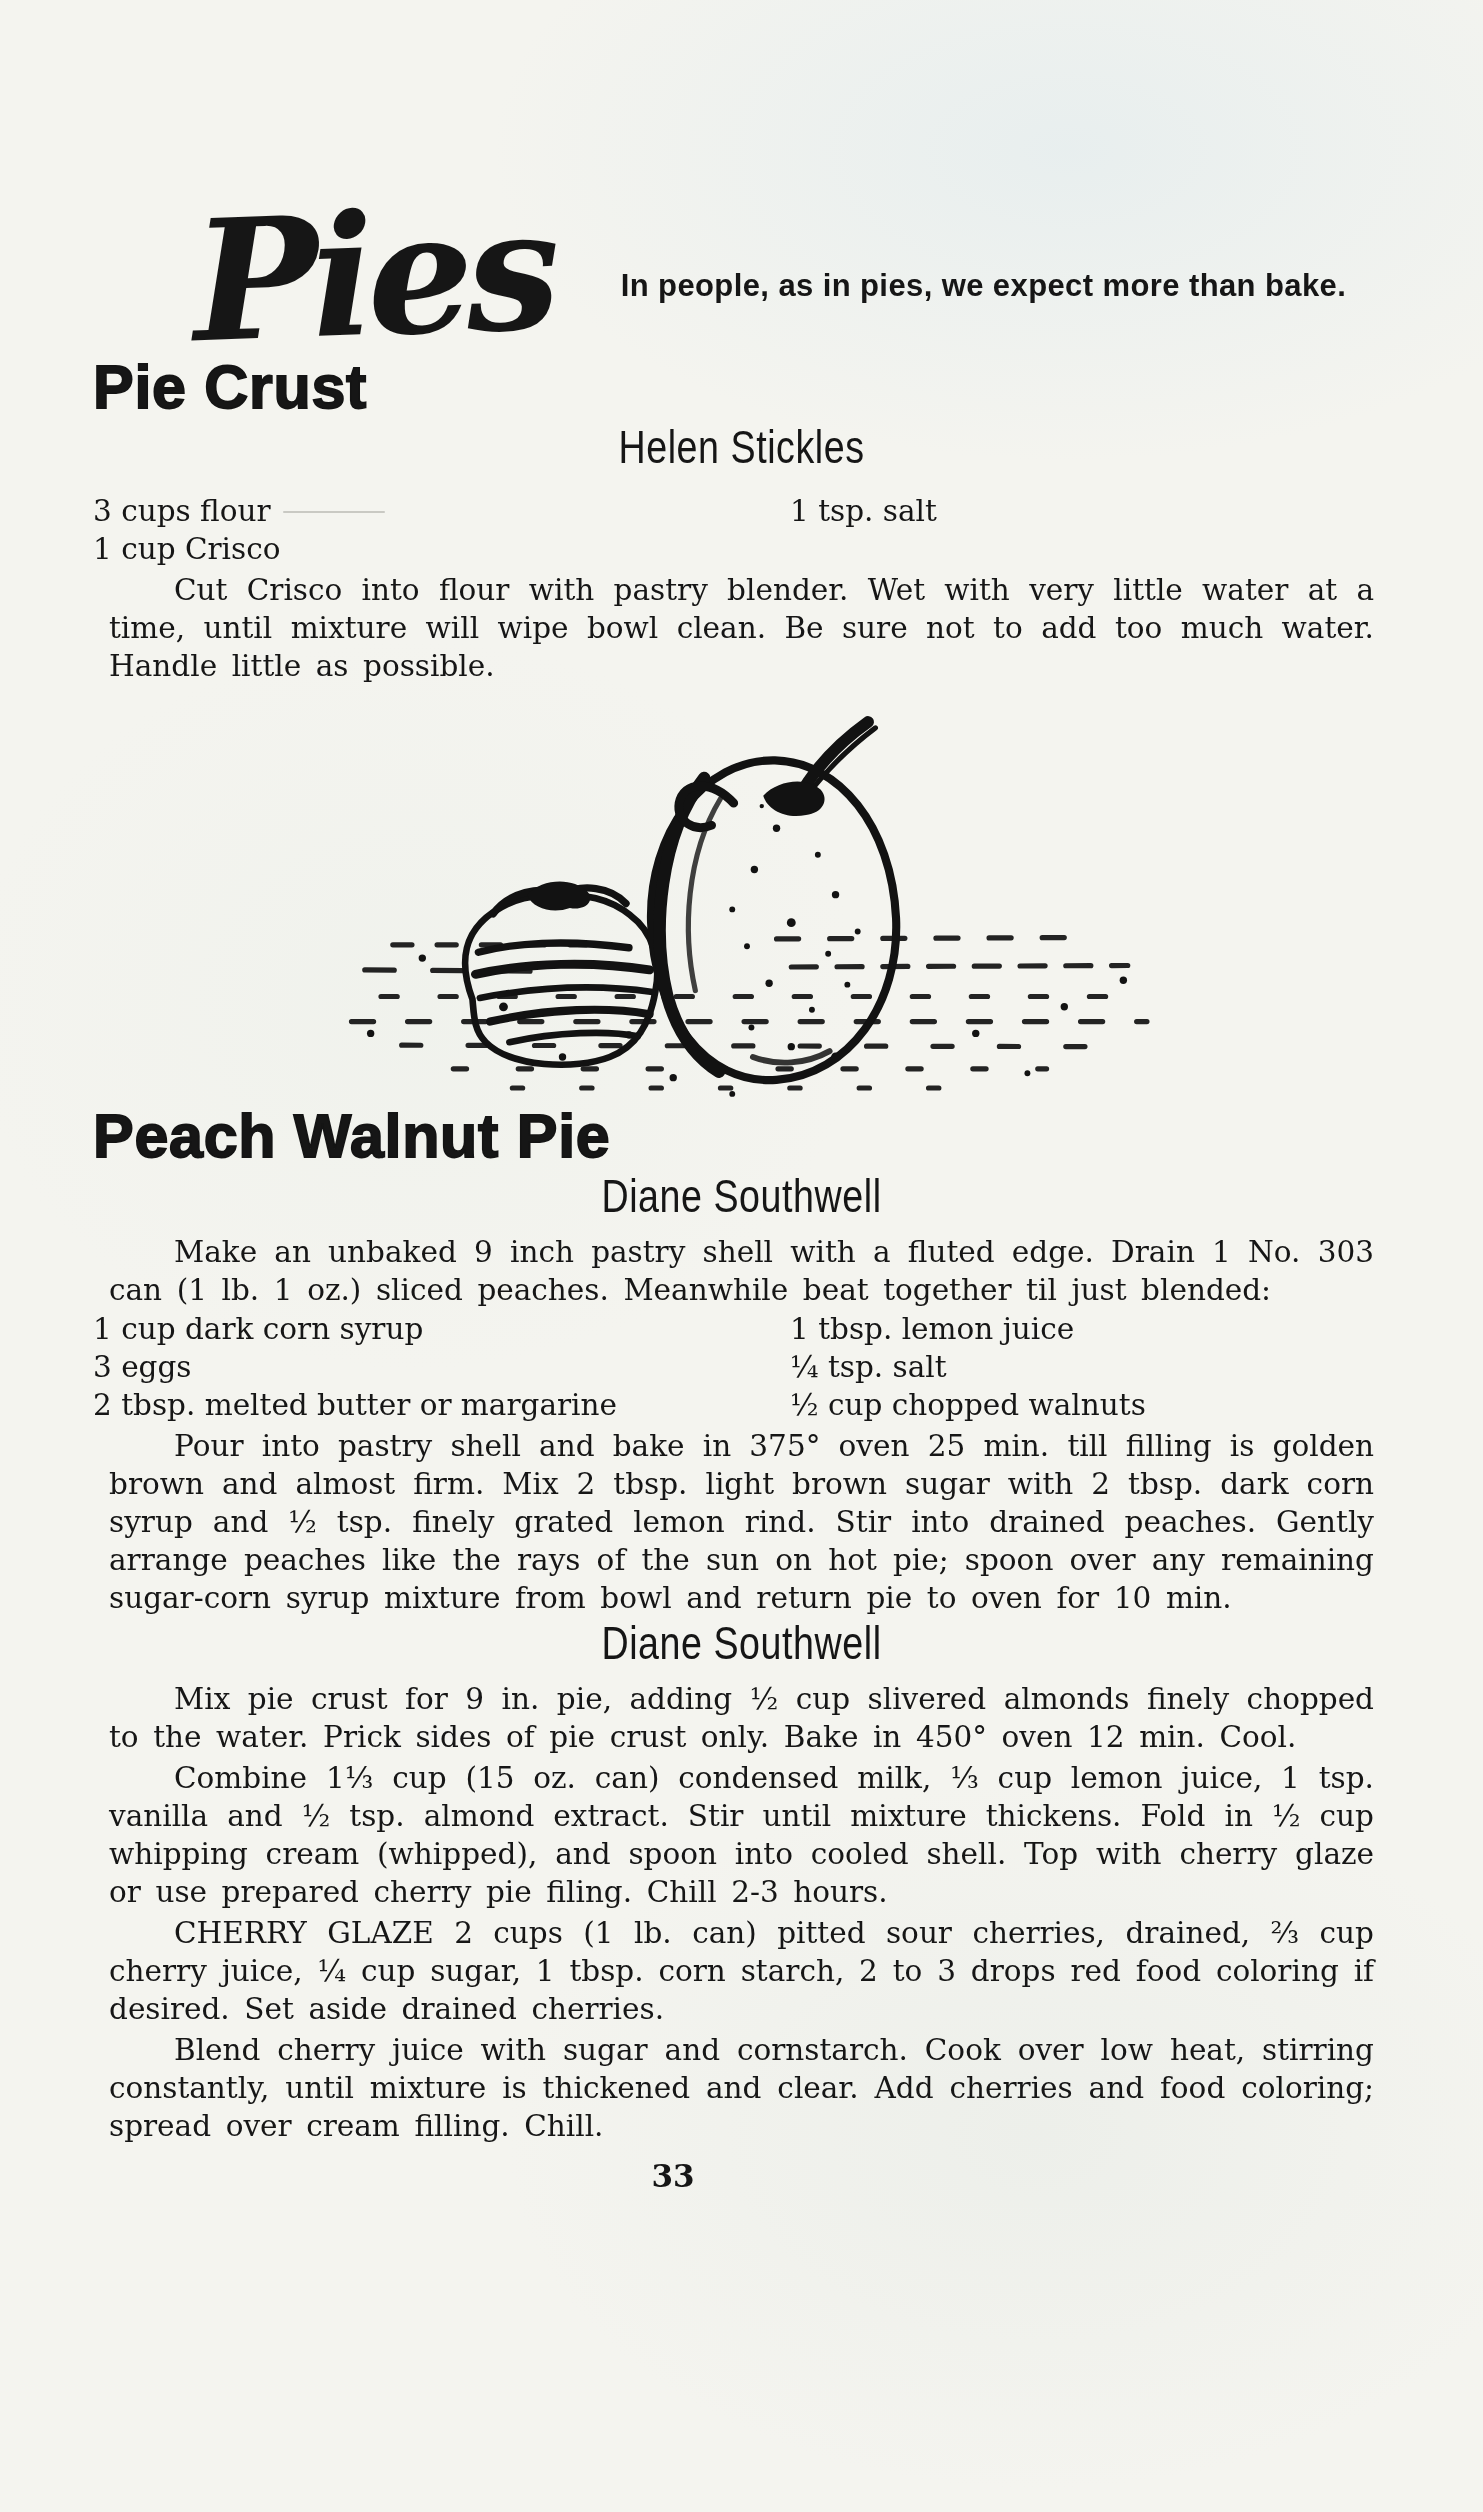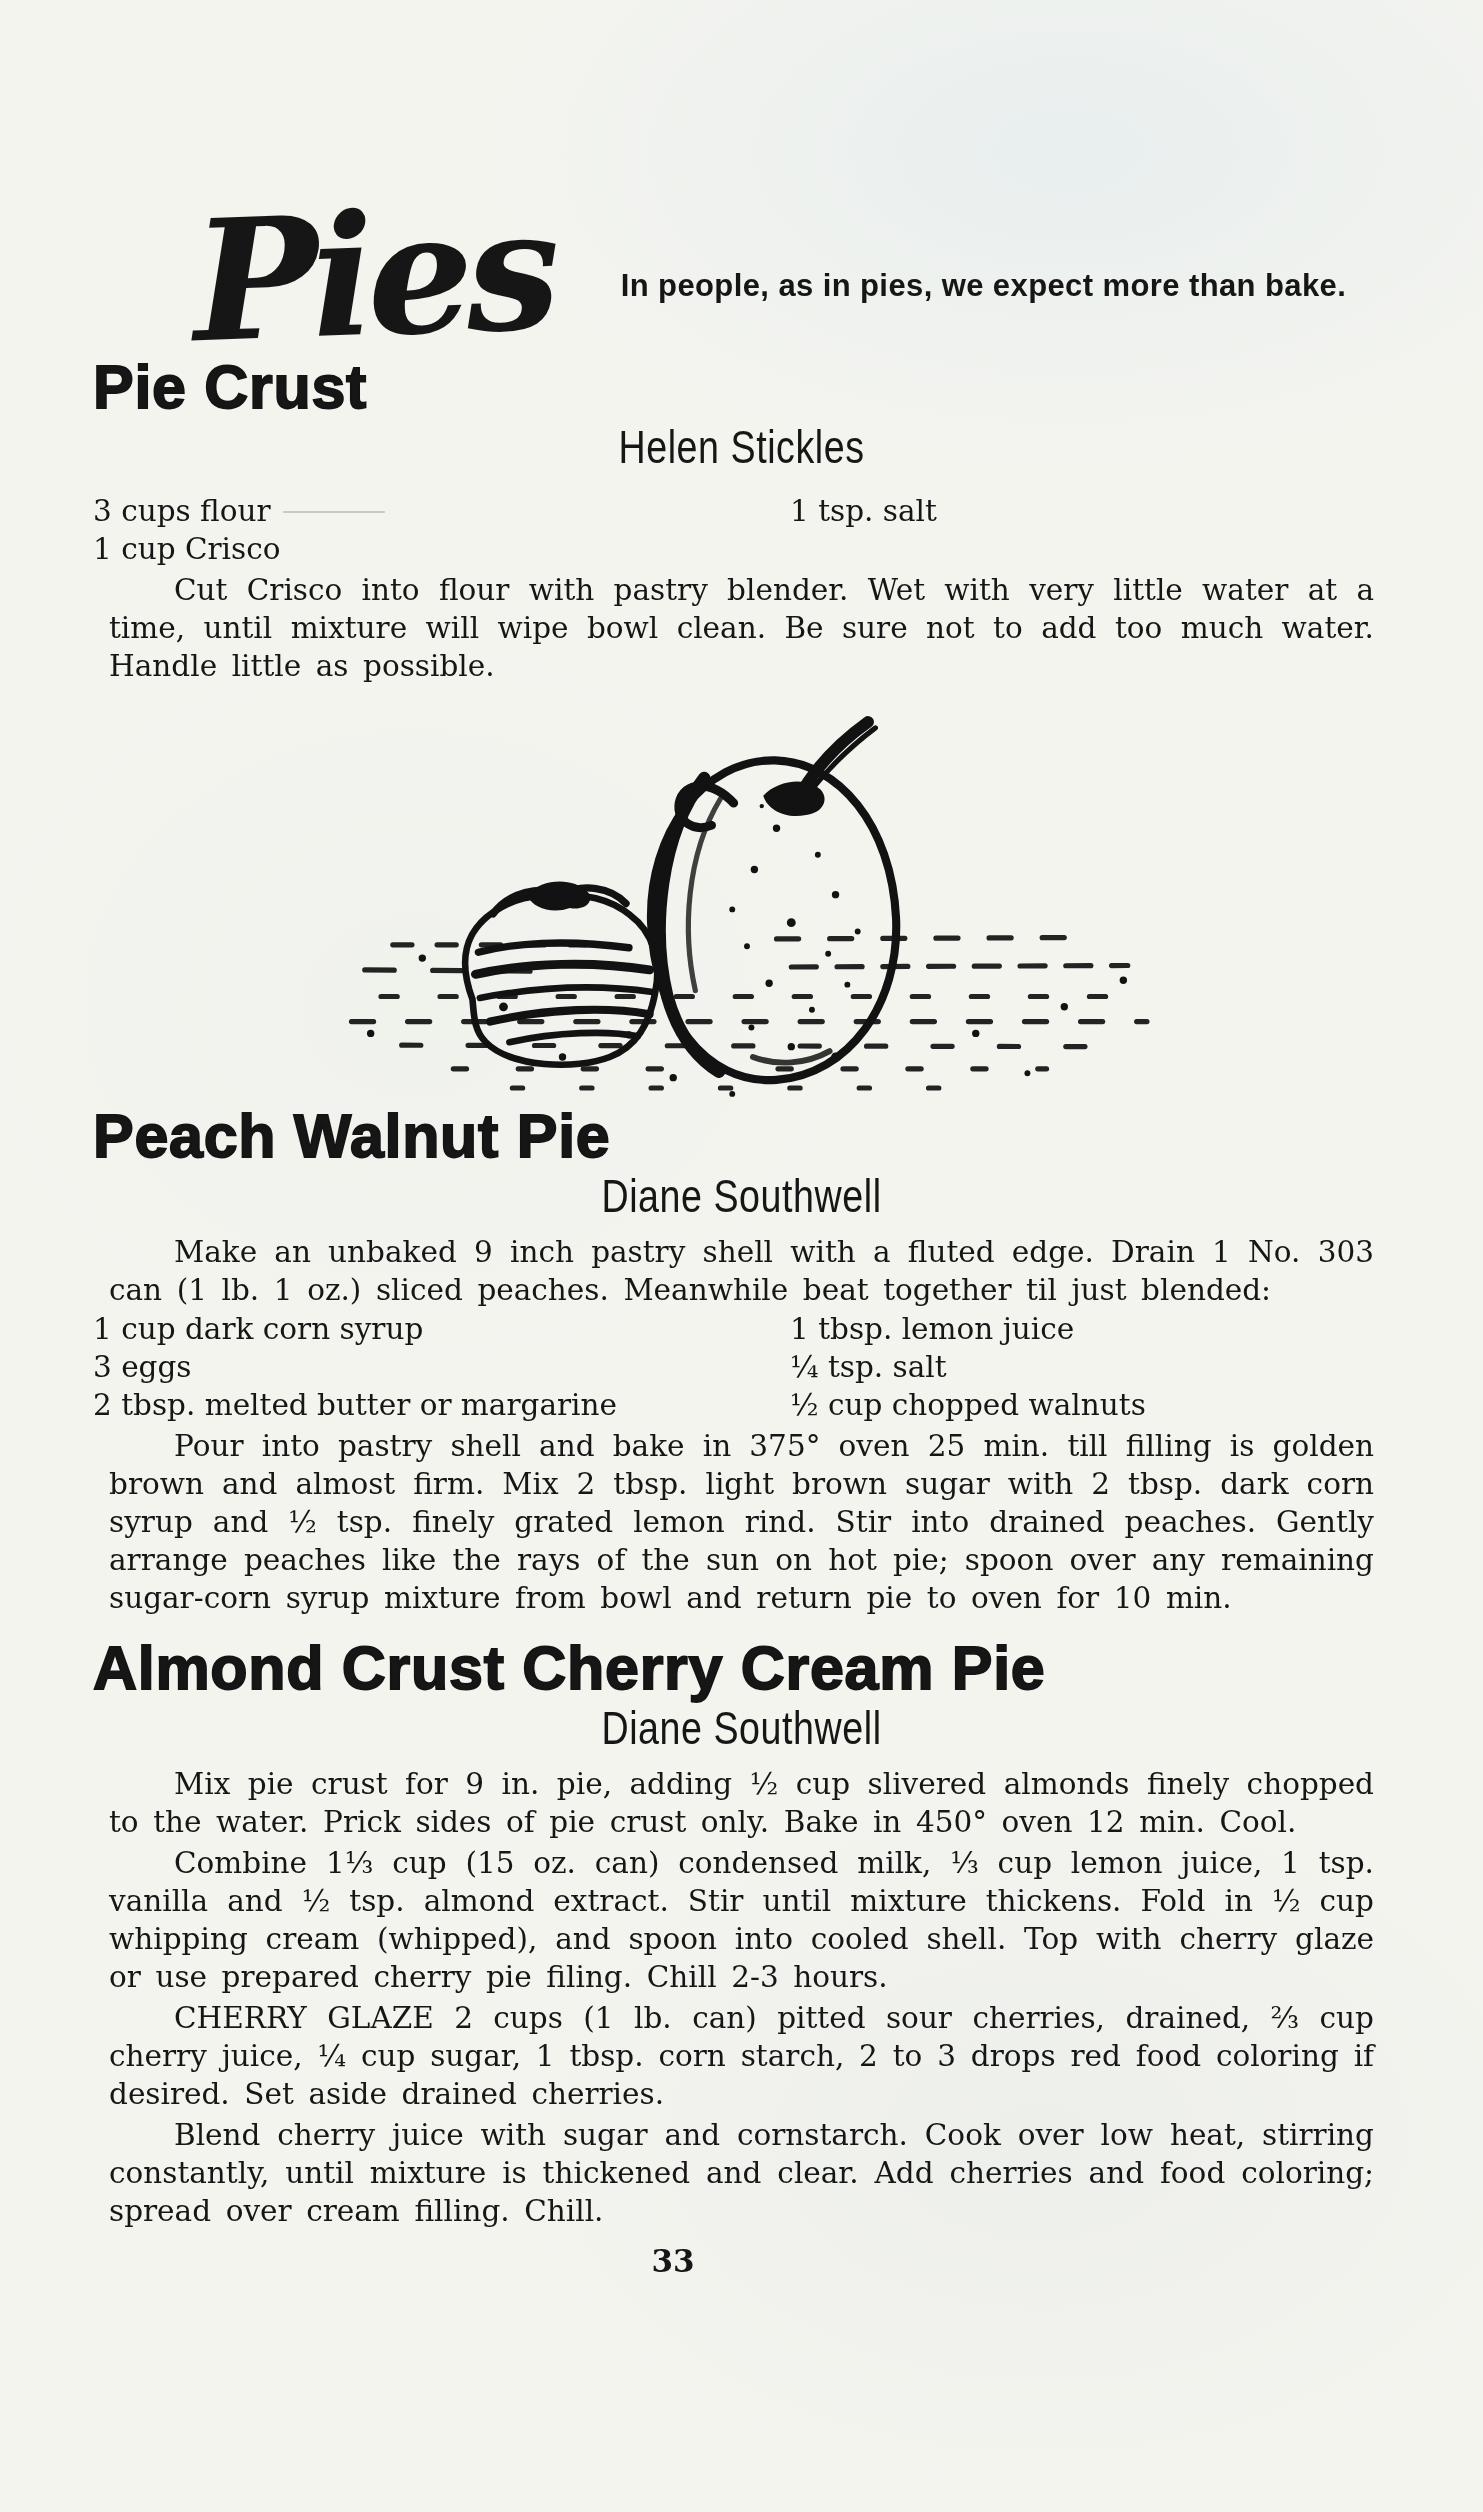--- a/index.html
+++ b/index.html
@@ -196,21 +196,20 @@
       <div class="ing-cell">1 tbsp. lemon juice</div>
       <div class="ing-cell">3 eggs</div>
       <div class="ing-cell">¼ tsp. salt</div>
       <div class="ing-cell">2 tbsp. melted butter or margarine</div>
       <div class="ing-cell">½ cup chopped walnuts</div>
     </div>
     <p class="body-text para">Pour into pastry shell and bake in 375° oven 25 min. till filling is golden brown and almost firm. Mix 2 tbsp. light brown sugar with 2 tbsp. dark corn syrup and ½ tsp. finely grated lemon rind. Stir into drained peaches. Gently arrange peaches like the rays of the sun on hot pie; spoon over any remaining sugar-corn syrup mixture from bowl and return pie to oven for 10 min.</p>
   </div>
 
   <div class="recipe">
-    <div class="recipe-title" style="margin-top:19px">Almond Crust Cherry Cream Pie</div>
     <div class="byline">Diane Southwell</div>
     <p class="body-text para first">Mix pie crust for 9 in. pie, adding ½ cup slivered almonds finely chopped to the water. Prick sides of pie crust only. Bake in 450° oven 12 min. Cool.</p>
     <p class="body-text para">Combine 1⅓ cup (15 oz. can) condensed milk, ⅓ cup lemon juice, 1 tsp. vanilla and ½ tsp. almond extract. Stir until mixture thickens. Fold in ½ cup whipping cream (whipped), and spoon into cooled shell. Top with cherry glaze or use prepared cherry pie filing. Chill 2-3 hours.</p>
     <p class="body-text para">CHERRY GLAZE 2 cups (1 lb. can) pitted sour cherries, drained, ⅔ cup cherry juice, ¼ cup sugar, 1 tbsp. corn starch, 2 to 3 drops red food coloring if desired. Set aside drained cherries.</p>
     <p class="body-text para">Blend cherry juice with sugar and cornstarch. Cook over low heat, stirring constantly, until mixture is thickened and clear. Add cherries and food coloring; spread over cream filling. Chill.</p>
   </div>
 
   <div class="page-number">33</div>
 
 </div>

